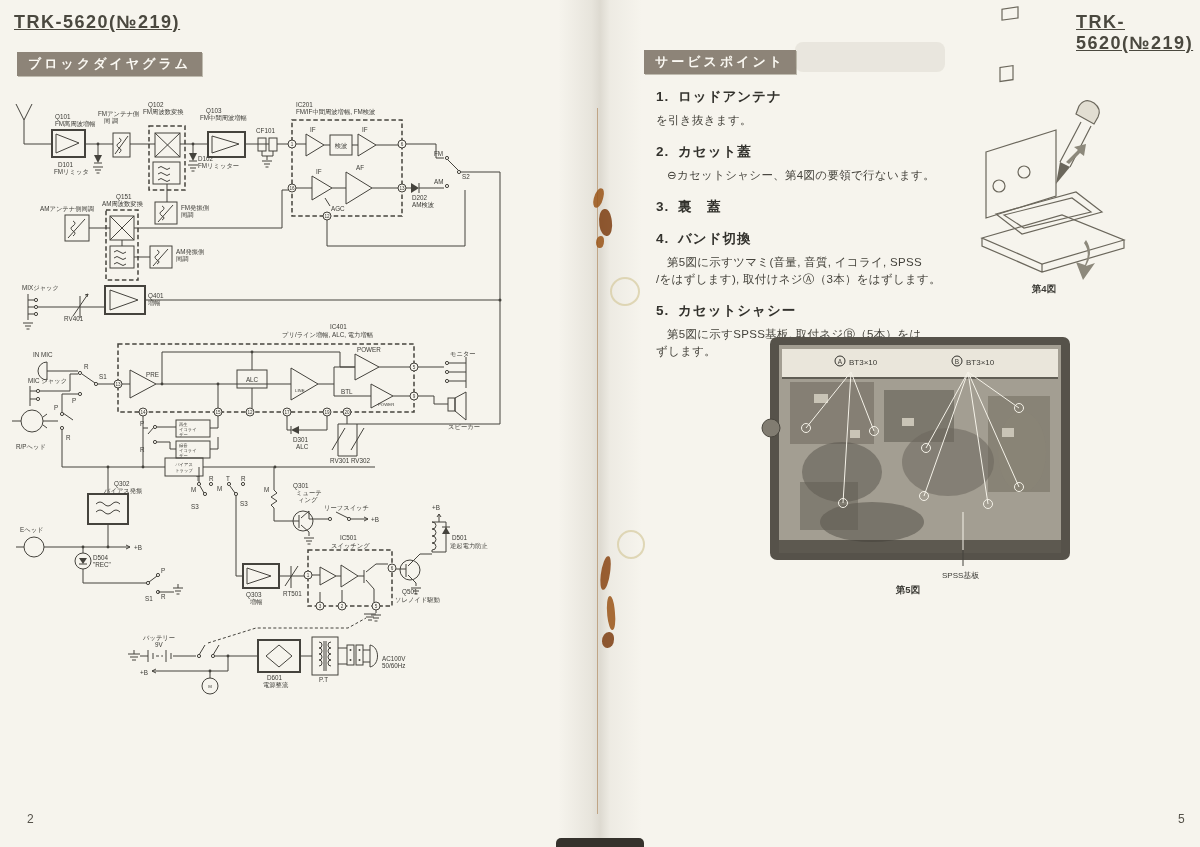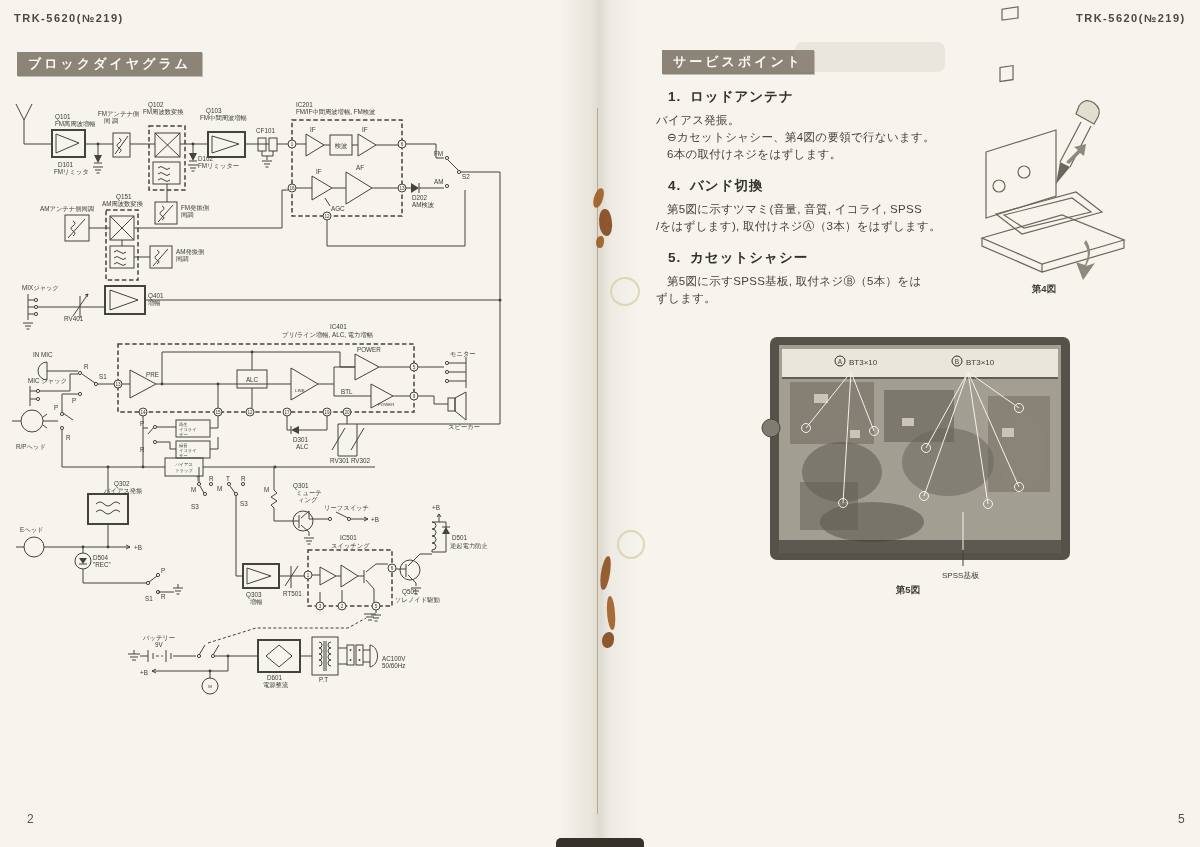--- a/index.html
+++ b/index.html
@@ -1,25 +1,25 @@
 <!DOCTYPE html>
 <html><head>
 <meta charset="utf-8">
 <style>
   html,body{margin:0;padding:0;background:#dedacd;}
   #scan{position:relative;width:1200px;height:847px;background:#f6f4ed;overflow:hidden;
         font-family:"Liberation Sans","DejaVu Sans",sans-serif;color:#3b3a35;}
   .abs{position:absolute;}
-  .hdr{font-size:11px;letter-spacing:1.5px;color:#4a483f;font-weight:bold;}
+  .hdr{font-size:18px;letter-spacing:1.5px;color:#4a483f;font-weight:bold;text-decoration:underline;}
   .tbar{background:#8d8478;color:#faf8f2;font-weight:bold;font-size:13px;letter-spacing:3px;
         padding:3px 11px;box-shadow:1px 1px 0 rgba(90,80,60,.35);text-align:right;}
   .pgnum{font-size:12px;color:#55524a;}
   
   .sp{width:340px;}
-  .sp-head{font-size:13.5px;font-weight:bold;color:#33322d;margin:14px 0 6px 12px;letter-spacing:1px;}
+  .sp-head{font-size:13.5px;font-weight:bold;color:#33322d;margin:14px 0 6px 0;letter-spacing:1px;}
   .sp-head .n{display:inline-block;width:22px;}
   .sp-body{font-size:11.5px;line-height:17px;color:#45433c;letter-spacing:.3px;}
   .sp-body .ind{padding-left:11px;}
   
   svg text{font-family:"Liberation Sans","DejaVu Sans",sans-serif;fill:#3b3a35;}
   .t{font-size:6.3px;}
   .tm{text-anchor:middle;}
   .tp{font-size:4.6px;text-anchor:middle;}
   .te{font-size:4.3px;}
   .w{fill:none;stroke:#45433d;stroke-width:1;}
@@ -471,40 +471,39 @@
       <text class="te tm" x="210" y="688">M</text>
       <text class="t" x="267" y="680">D601</text>
       <text class="t" x="263" y="687">電源整流</text>
       <text class="t" x="319" y="682">P.T</text>
       <text class="t" x="382" y="661">AC100V</text>
       <text class="t" x="382" y="668">50/60Hz</text>
     </g>
   </svg>
 
   <div class="abs hdr" style="left:1076px;top:12px;">TRK-5620(№219)</div>
-  <div class="abs tbar" style="left:662px;top:50px;">サービスポイント</div>
+  <div class="abs tbar" style="left:644px;top:50px;">サービスポイント</div>
   <div class="abs pgnum" style="left:1178px;top:812px;">5</div>
   <div class="abs smudge"></div>
 
   <div class="abs sp" style="left:656px;top:74px;">
     <div>
       <div class="sp-head"><span class="n">1.</span><span>ロッドアンテナ</span></div>
       <div class="sp-body">
-          <div>バイアス発振。</div>
+          <div>を引き抜きます。</div>
         </div>
     </div>
     <div>
+      <div class="sp-head"><span class="n">2.</span><span>カセット蓋</span></div>
       <div class="sp-body">
           <div class="ind">⊖カセットシャシー、第4図の要領で行ないます。</div>
         </div>
     </div>
     <div>
-      <div class="sp-body">
-          <div class="ind">6本の取付けネジをはずします。</div>
-        </div>
+      <div class="sp-head"><span class="n">3.</span><span>裏　蓋</span></div>
     </div>
     <div>
       <div class="sp-head"><span class="n">4.</span><span>バンド切換</span></div>
       <div class="sp-body">
           <div class="ind">第5図に示すツマミ(音量, 音質, イコライ, SPSS</div>
           <div>/をはずします), 取付けネジⒶ（3本）をはずします。</div>
         </div>
     </div>
     <div>
       <div class="sp-head"><span class="n">5.</span><span>カセットシャシー</span></div>

